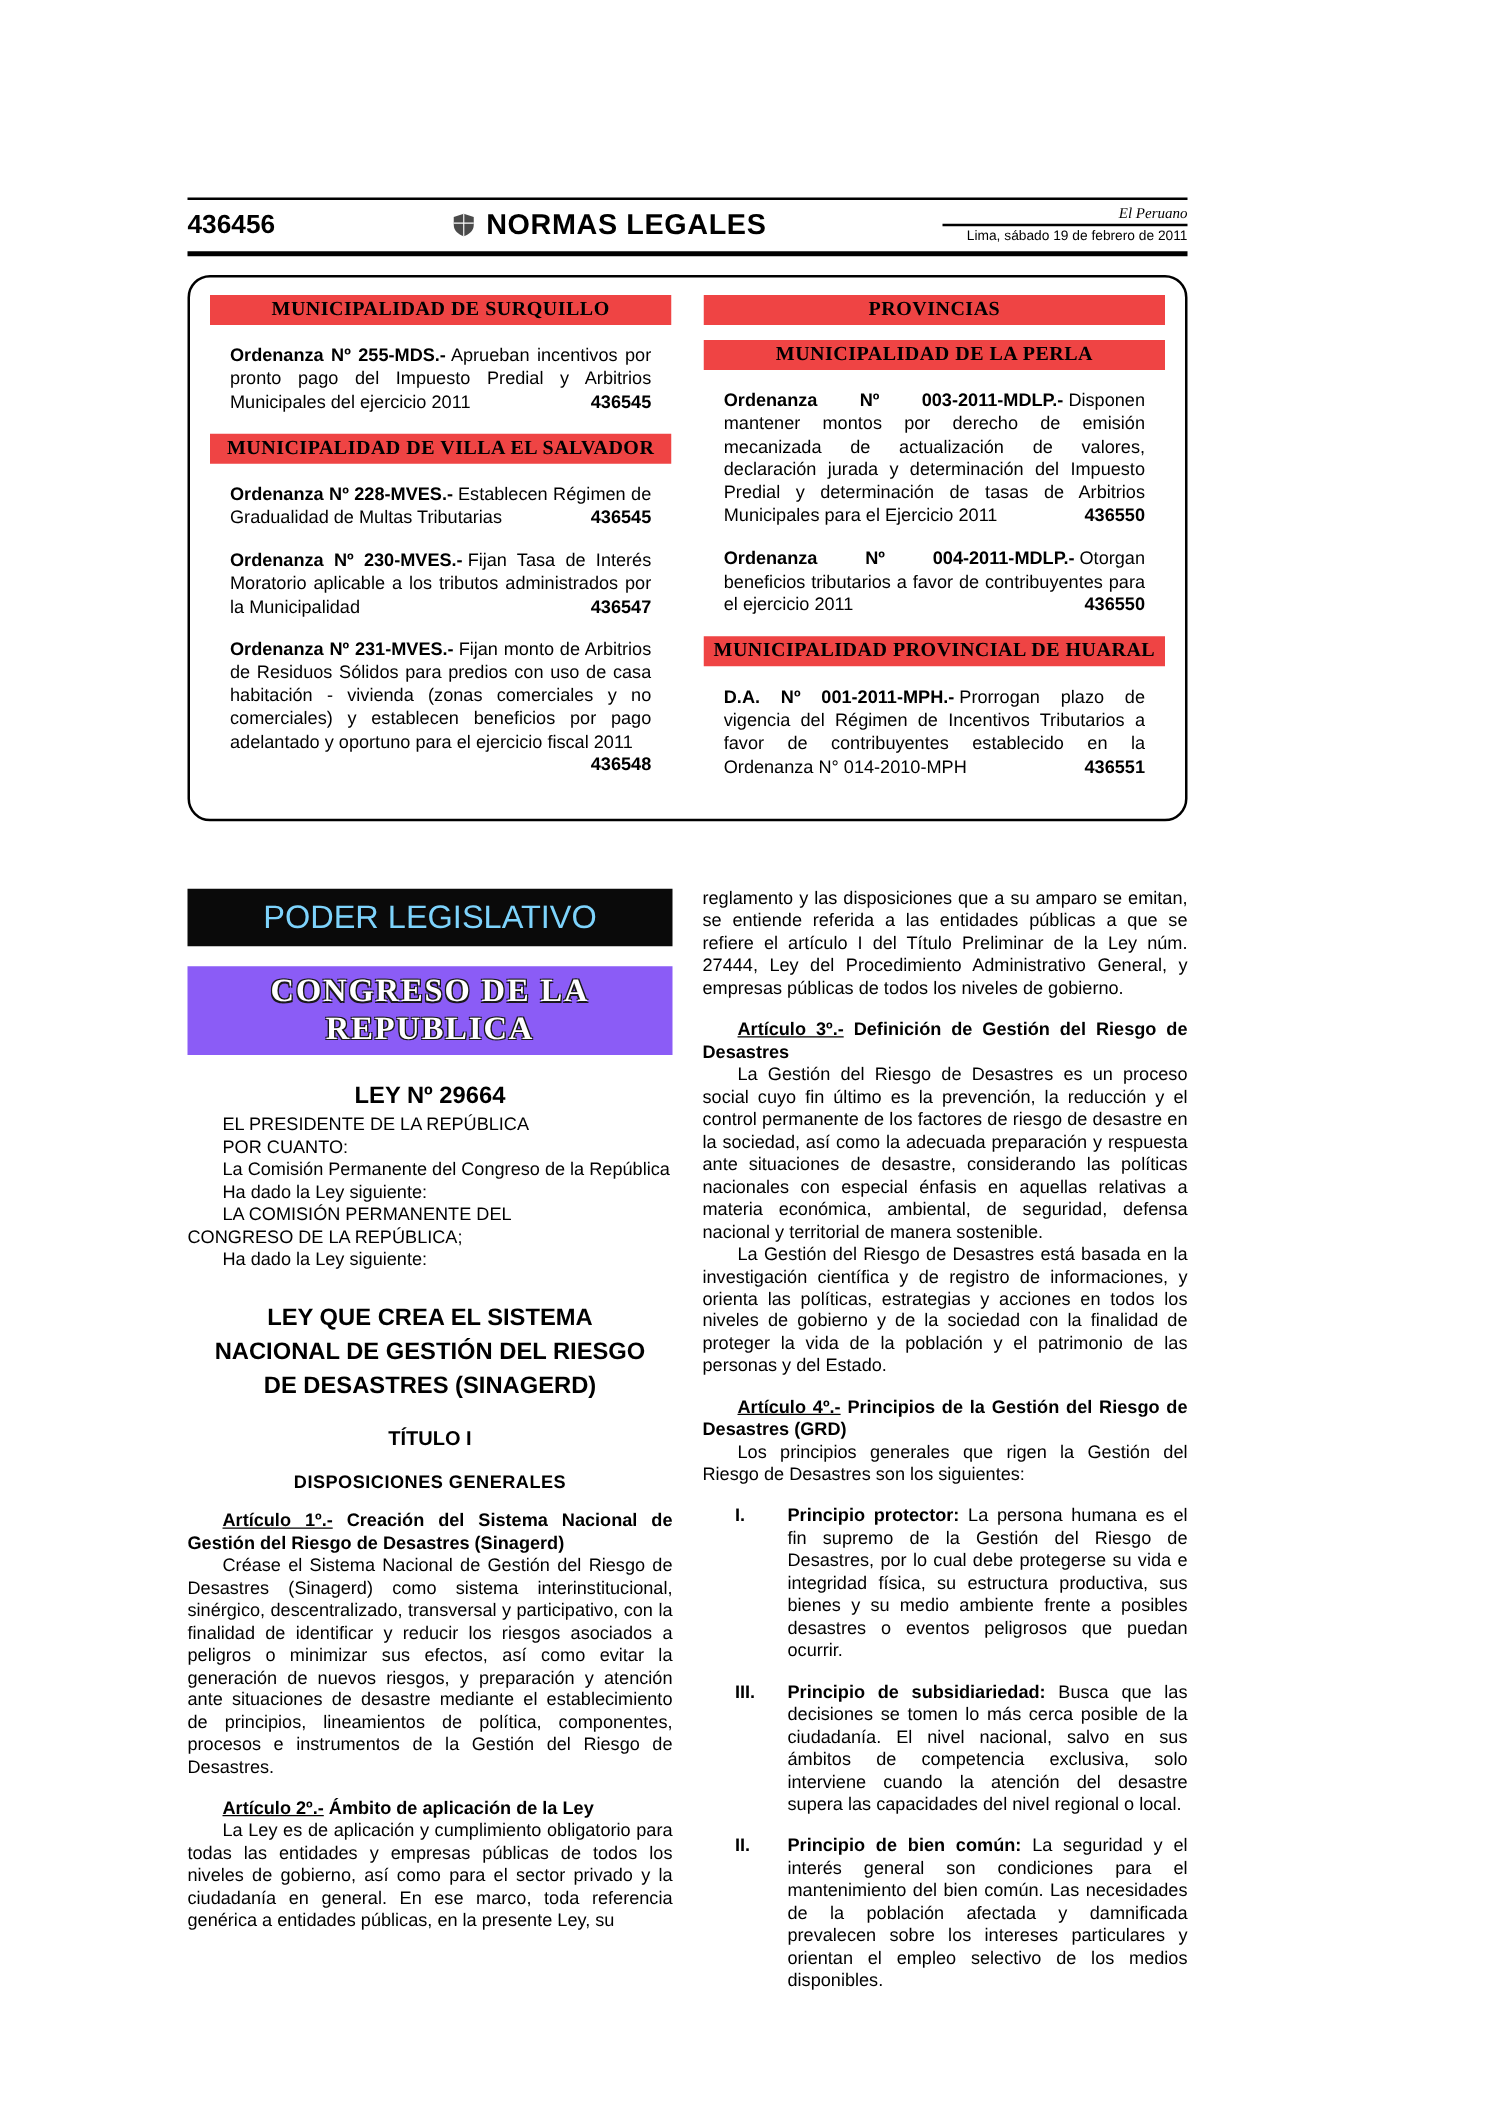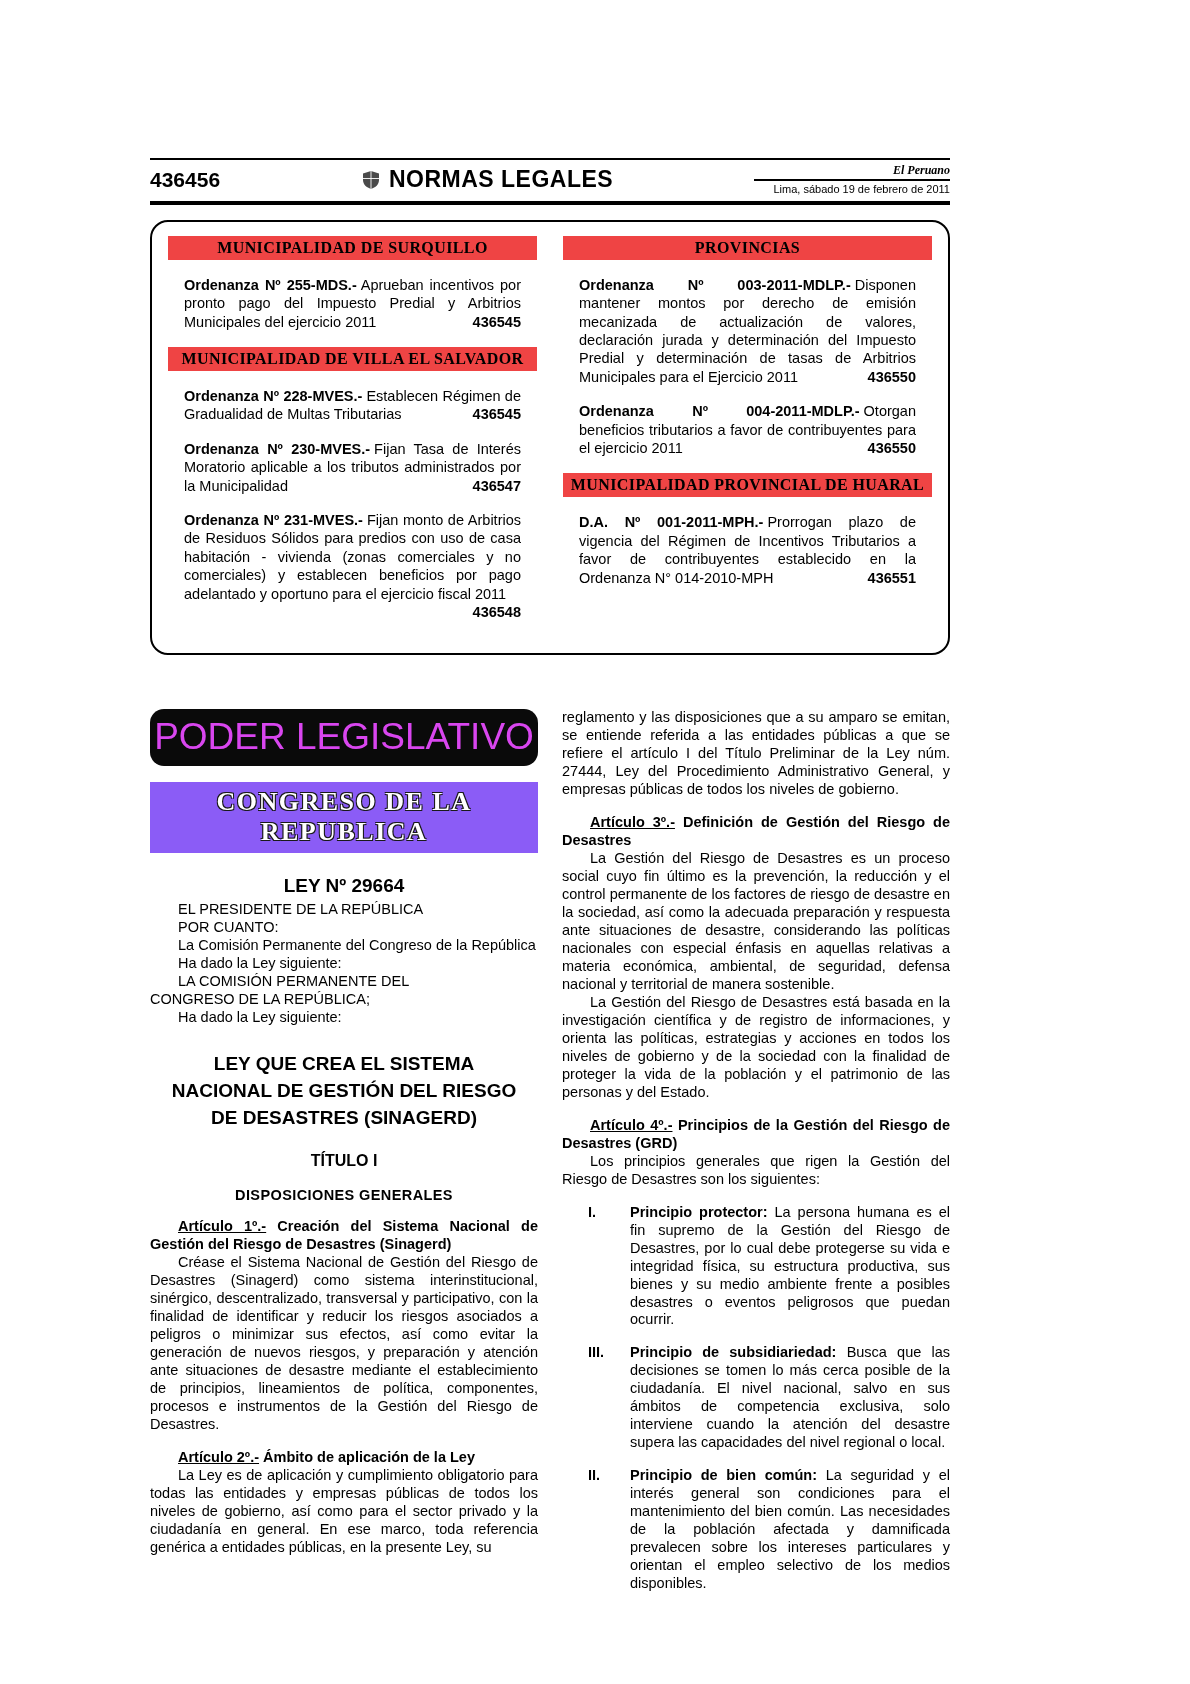--- a/index.html
+++ b/index.html
@@ -15,21 +15,21 @@
   .masthead {
     border-top: 2px solid #000;
     border-bottom: 4px solid #000;
     display: flex; justify-content: space-between; align-items: center;
     padding: 3px 0 4px;
   }
   .page-num { font-size: 21px; font-weight: 700; }
   .mast-center { display: flex; align-items: center; gap: 8px; font-size: 23px; font-weight: 700; letter-spacing: 0.5px; }
   .logo { display: inline-flex; align-items: center; }
   .mast-right { text-align: right; font-size: 11px; line-height: 1.25; }
-  .brand { font-family: "Liberation Serif", serif; font-style: italic; font-weight: 700; font-size: 12px; }
+  .brand { font-family: "Liberation Serif", serif; font-style: italic; font-weight: 400; font-size: 12px; }
   .mr-rule { width: 196px; border-top: 2px solid #000; margin: 1px 0 2px auto; height: 0; }
 
   
   .index-box {
     margin-top: 15px;
     border: 2px solid #000; border-radius: 18px;
     padding: 14px 16px 16px;
     display: flex; gap: 26px;
   }
   .index-col { flex: 1; min-width: 0; }
@@ -44,22 +44,22 @@
   .bar.mt { margin-top: 5px; }
   .entry { font-size: 14.5px; line-height: 1.27; text-align: justify; margin: 16px; overflow: hidden; }
   .entry .lbl { font-weight: 700; margin-right: 4px; }
   .pg { float: right; font-weight: 700; margin-left: 12px; }
 
   
   .main { display: flex; gap: 24px; margin-top: 54px; }
   .col { flex: 1; min-width: 0; }
 
   .banner-black {
-    background: #0a0a0a; color: #d946ef; text-align: center;
-    font-size: 37px; padding: 7px 0 8px; border-radius: 14px;
+    background: #0a0a0a; color: #7dd3fc; text-align: center;
+    font-size: 26px; padding: 7px 0 8px;
   }
   .banner-gray {
     background: #8b5cf6; color: #fff; text-align: center;
     font-family: "Liberation Serif", serif; font-weight: 700;
     letter-spacing: 1.5px; font-size: 26px; padding: 5px 0 6px;
     margin-top: 16px;
     text-shadow: -1px -1px 0 #1a1a1a, 1px -1px 0 #1a1a1a, -1px 1px 0 #1a1a1a, 1px 1px 0 #1a1a1a;
   }
   .ley-num { text-align: center; font-weight: 700; font-size: 19px; margin: 22px 0 4px; }
 
@@ -122,20 +122,21 @@
       <p class="entry">
         <span class="lbl">Ordenanza Nº 230-MVES.-</span><span>Fijan Tasa de Interés Moratorio aplicable a los tributos administrados por la Municipalidad</span><span class="pg">436547</span>
       </p>
       <p class="entry">
         <span class="lbl">Ordenanza Nº 231-MVES.-</span><span>Fijan monto de Arbitrios de Residuos Sólidos para predios con uso de casa habitación - vivienda (zonas comerciales y no comerciales) y establecen beneficios por pago adelantado y oportuno para el ejercicio fiscal 2011</span><span class="pg">436548</span>
       </p>
     </div>
 
     <div class="index-col">
       <div class="bar mt">PROVINCIAS</div>
+      <div class="bar">MUNICIPALIDAD DE LA PERLA</div>
       <p class="entry">
         <span class="lbl">Ordenanza Nº 003-2011-MDLP.-</span><span>Disponen mantener montos por derecho de emisión mecanizada de actualización de valores, declaración jurada y determinación del Impuesto Predial y determinación de tasas de Arbitrios Municipales para el Ejercicio 2011</span><span class="pg">436550</span>
       </p>
       <p class="entry">
         <span class="lbl">Ordenanza Nº 004-2011-MDLP.-</span><span>Otorgan beneficios tributarios a favor de contribuyentes para el ejercicio 2011</span><span class="pg">436550</span>
       </p>
       <div class="bar">MUNICIPALIDAD PROVINCIAL DE HUARAL</div>
       <p class="entry">
         <span class="lbl">D.A. Nº 001-2011-MPH.-</span><span>Prorrogan plazo de vigencia del Régimen de Incentivos Tributarios a favor de contribuyentes establecido en la Ordenanza N° 014-2010-MPH</span><span class="pg">436551</span>
       </p>

